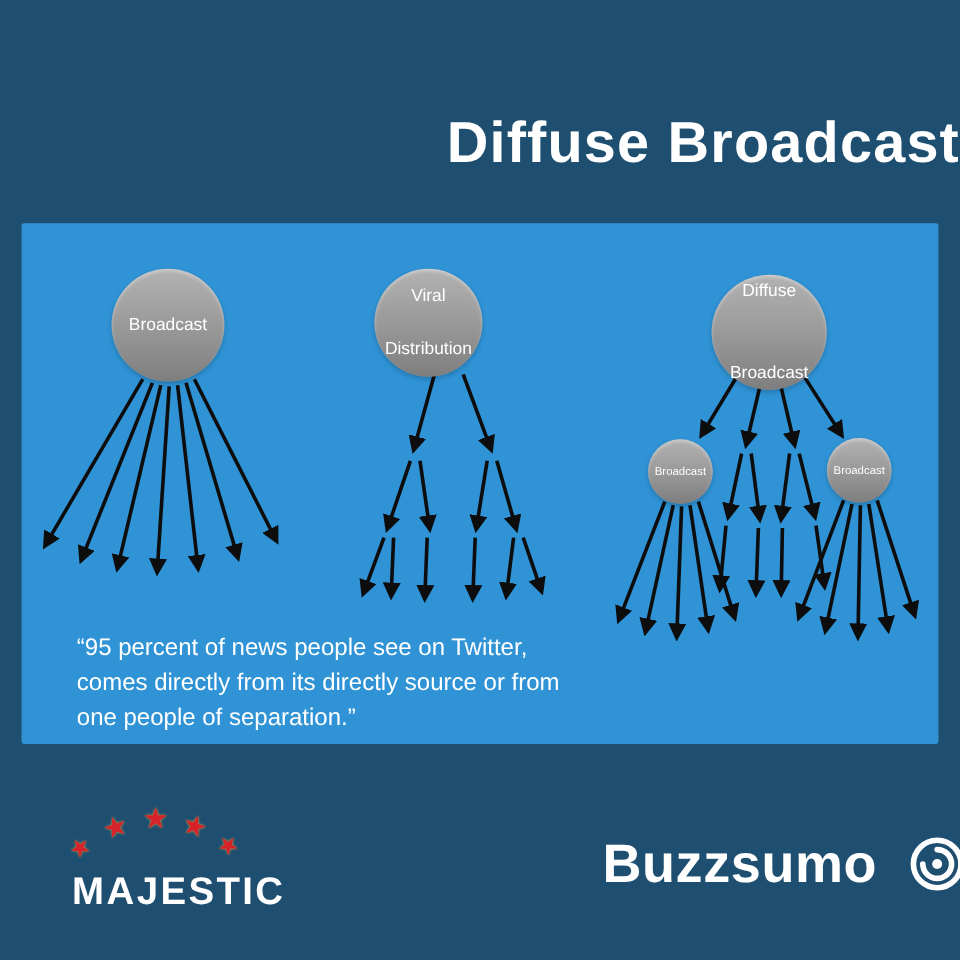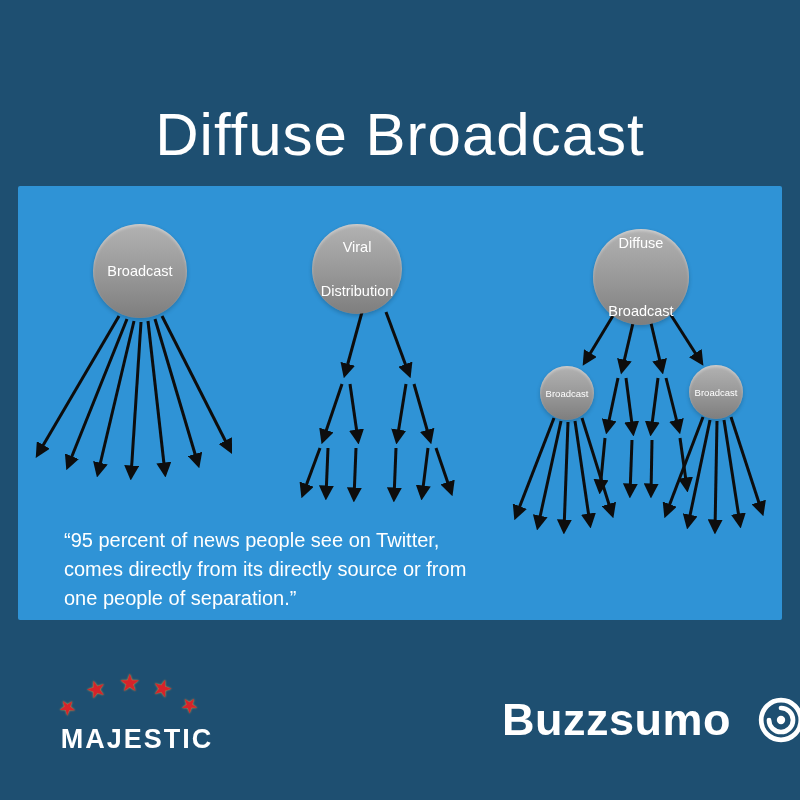--- a/index.html
+++ b/index.html
@@ -7,22 +7,22 @@
     --node_top:#b2b2b2; --node_bottom:#7e7e7e; --star_red:#d6232a;
   }
   *{box-sizing:border-box;}
   html,body{margin:0;padding:0;}
   body{
     width:800px;height:800px;position:relative;overflow:hidden;
     background:var(--bg);
     font-family:"Liberation Sans", sans-serif;
   }
   .title{
-    position:absolute;top:60px;left:0;width:100%;text-align:center;
-    color:var(--text);font-size:60px;font-weight:normal;letter-spacing:1px;
+    position:absolute;top:60px;left:0;width:100%;text-align:right;
+    color:var(--text);font-size:48px;font-weight:bold;letter-spacing:1px;
   }
   .panel{
     position:absolute;left:18px;top:186px;width:764px;height:434px;
     background:var(--panel);border-radius:2px;padding-left:32px;
   }
   .arrows{position:absolute;left:0;top:0;}
   .arrow{stroke:var(--arrow);stroke-width:3;}
   .node{
     position:absolute;border-radius:50%;
     background:linear-gradient(180deg,var(--node_top) 0%,#979797 55%,var(--node_bottom) 100%);
@@ -30,22 +30,22 @@
     text-align:center;box-shadow:inset 0 2px 3px rgba(255,255,255,.35), 0 2px 4px rgba(0,0,0,.2);
   }
   .node-big{font-size:14.5px;line-height:1.4;}
   .node-small{font-size:9.5px;}
   .quote{
     position:absolute;left:46px;top:340px;width:460px;
     color:var(--text);font-size:20px;line-height:1.45;
   }
   .majestic{position:absolute;left:42px;top:666px;width:190px;height:100px;}
   .majestic-text{
-    position:absolute;left:0;top:58px;width:100%;text-align:center;
-    color:var(--text);font-weight:bold;font-size:27px;letter-spacing:2px;
+    position:absolute;left:12px;top:58px;width:100%;text-align:center;
+    color:var(--text);font-weight:bold;font-size:32px;letter-spacing:2px;
   }
   .star{position:absolute;color:var(--star_red);text-shadow:0 0 2px #f0a93c;line-height:1;}
   .s1{left:16px;top:31px;font-size:20px;transform:rotate(-35deg);}
   .s2{left:44px;top:12px;font-size:23px;transform:rotate(-18deg);}
   .s3{left:77px;top:5px;font-size:24px;}
   .s4{left:110px;top:11px;font-size:23px;transform:rotate(18deg);}
   .s5{left:139px;top:29px;font-size:20px;transform:rotate(35deg);}
   .buzzsumo{
     position:absolute;left:502px;top:694px;display:flex;align-items:center;gap:26px;
     color:var(--text);

